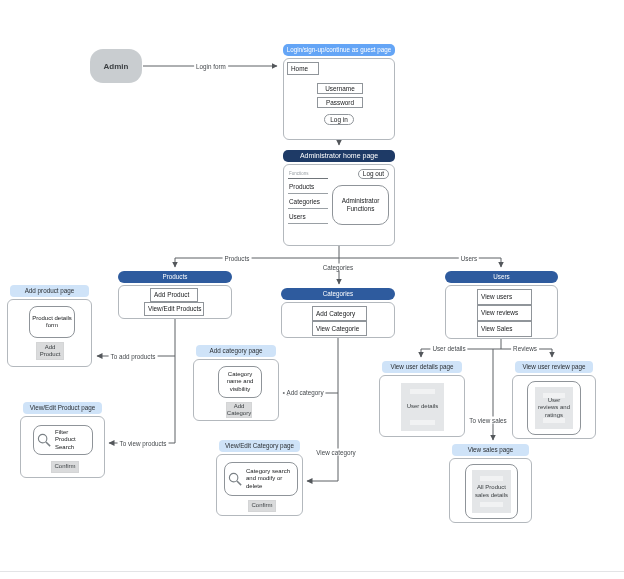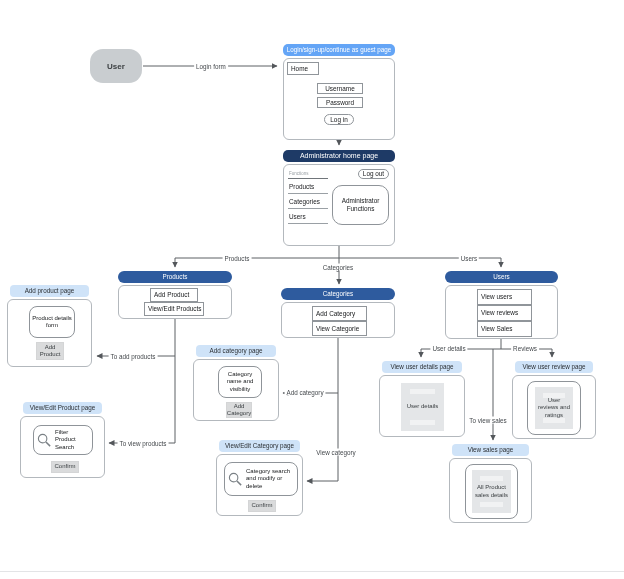--- a/index.html
+++ b/index.html
@@ -77,21 +77,21 @@
   <div class="elabel" style="left:469px;top:258px">Users</div>
   <div class="elabel" style="left:133px;top:356px">To add products</div>
   <div class="elabel" style="left:143px;top:443px">To view products</div>
   <div class="elabel" style="left:305px;top:392px">Add category</div>
   <div class="elabel" style="left:336px;top:452px">View category</div>
   <div class="elabel" style="left:449px;top:348px">User details</div>
   <div class="elabel" style="left:525px;top:348px">Reviews</div>
   <div class="elabel" style="left:488px;top:420px">To view sales</div>
 
   <div class="node admin-blob" style="left:90px;top:49px;width:52px;height:34px">
-    <span>User</span>
+    <span>Admin</span>
   </div>
 
   <div class="node" style="left:283px;top:44px;width:112px">
     <div class="hdr bright">Login/sign-up/continue as guest page</div>
     <div class="body" style="height:82px">
       <div class="ibox tl" style="left:3px;top:3px;width:32px;height:13px">Home</div>
       <div class="ibox" style="left:33px;top:24px;width:46px;height:11px">Username</div>
       <div class="ibox" style="left:33px;top:38px;width:46px;height:11px">Password</div>
       <div class="ibox pill" style="left:40px;top:55px;width:30px;height:11px">Log in</div>
     </div>

